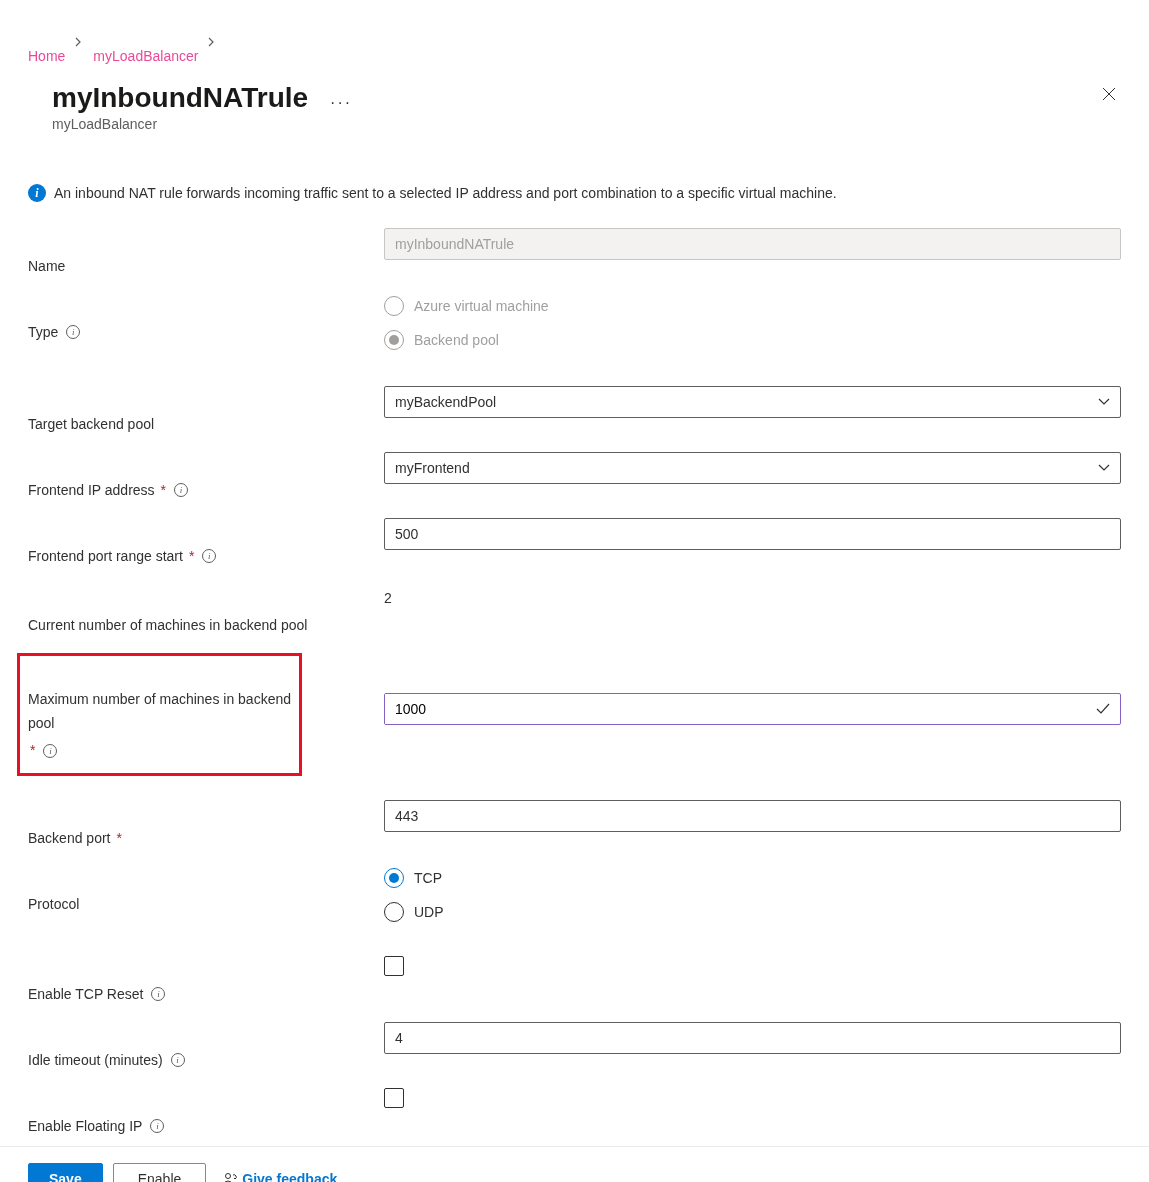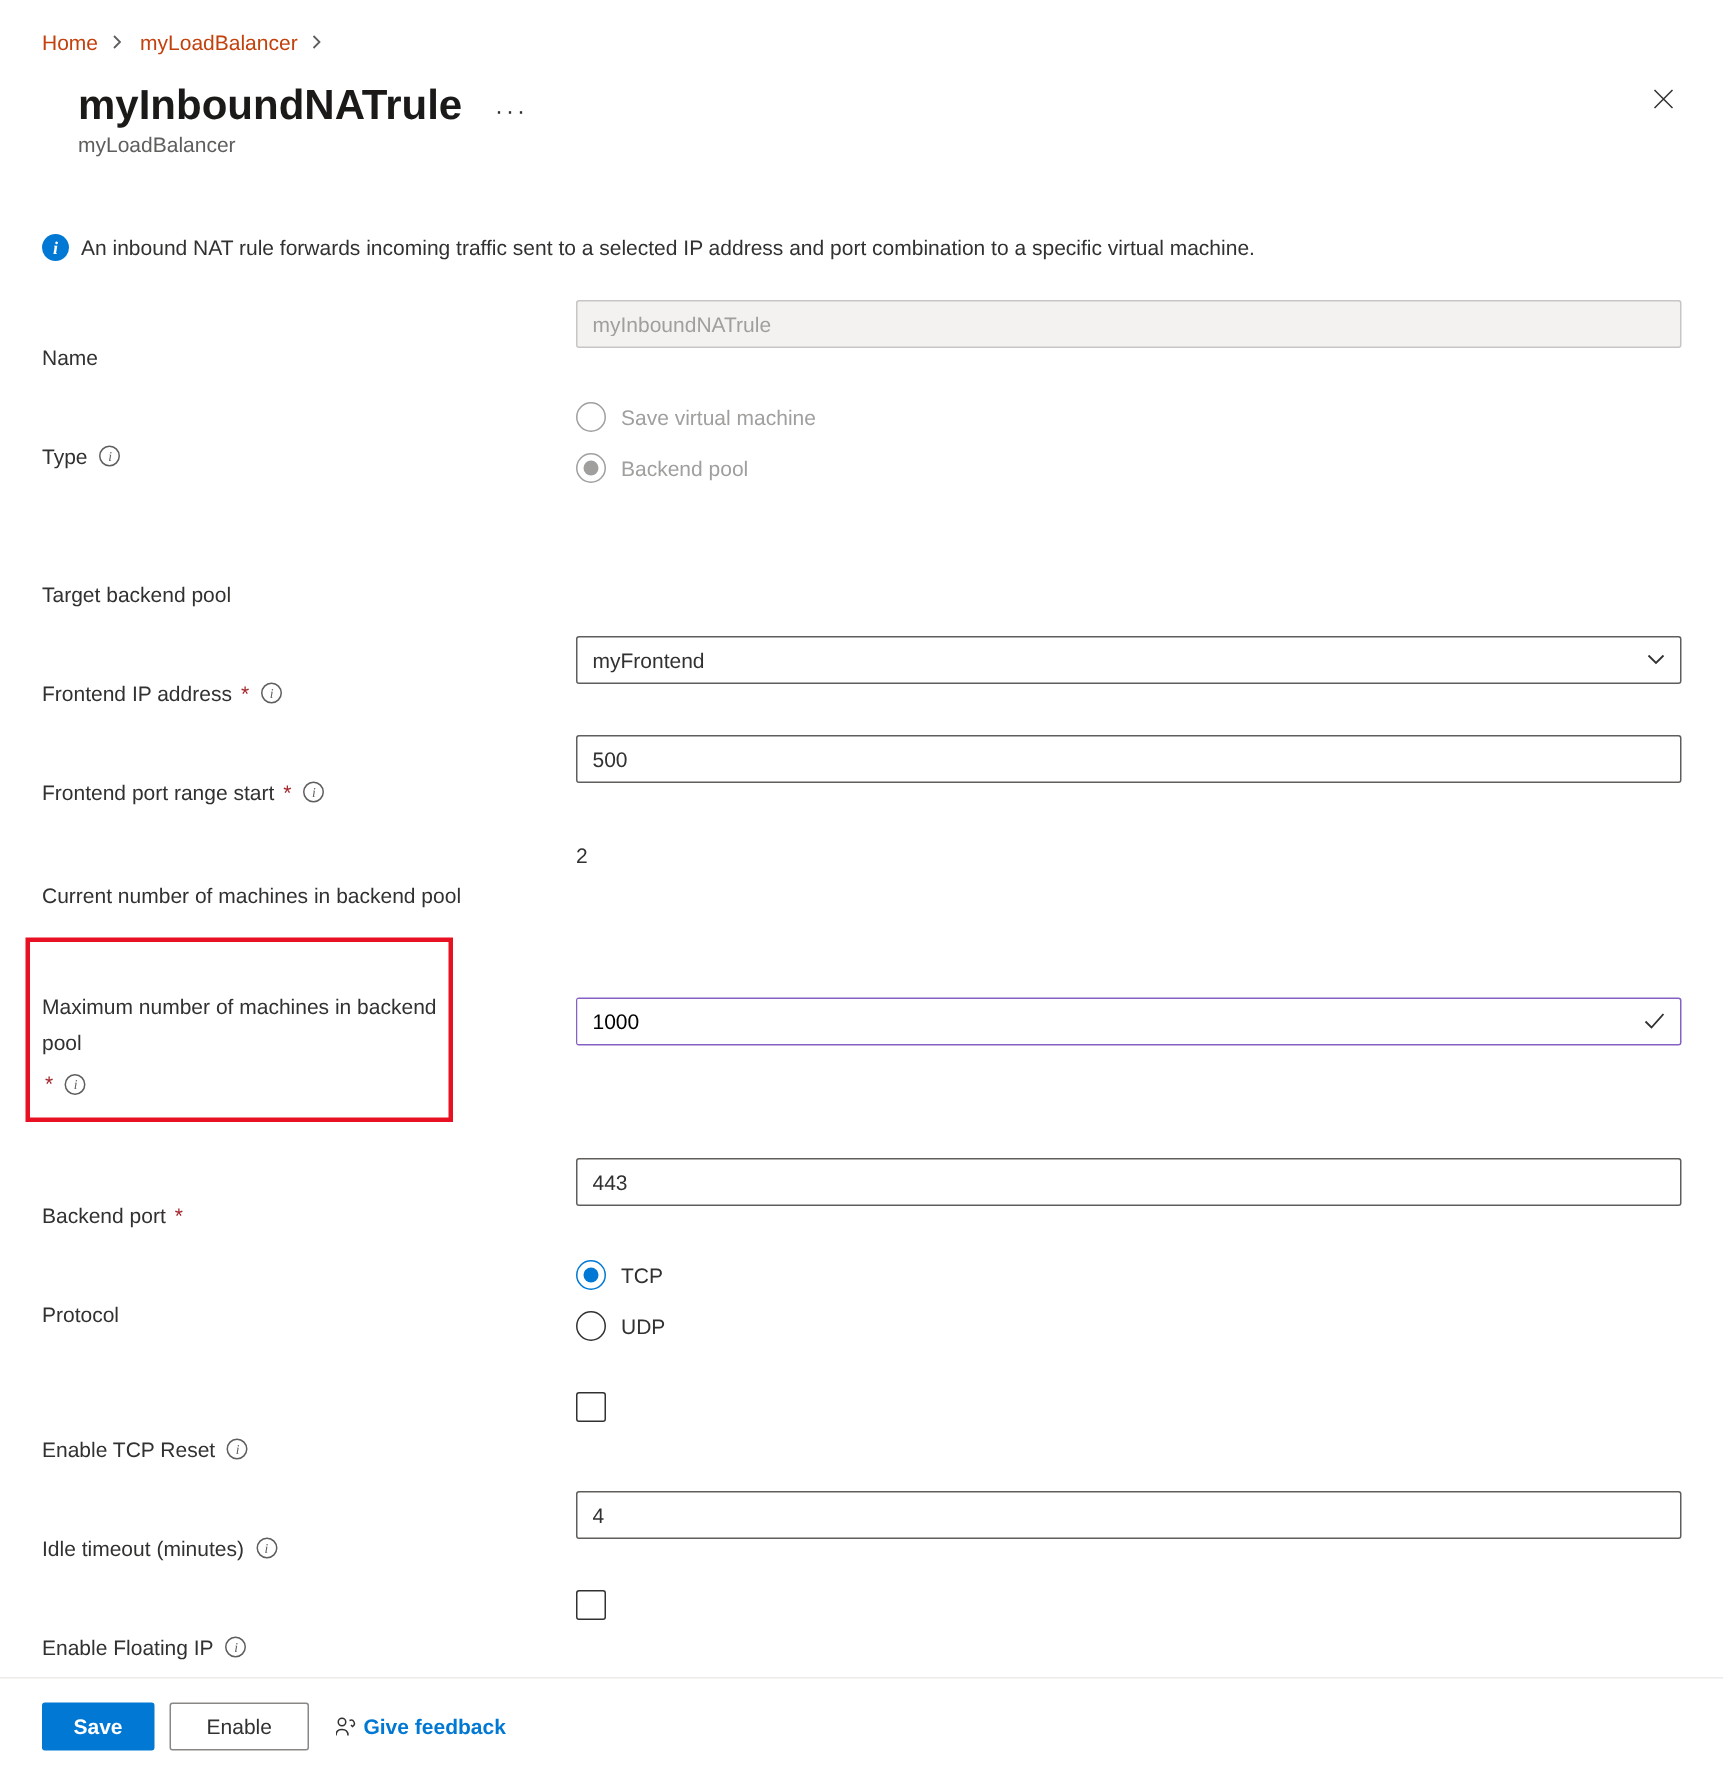--- a/index.html
+++ b/index.html
@@ -18,22 +18,23 @@
       padding: 20px 28px 0 28px;
     }
     .breadcrumb {
       display: flex;
       align-items: center;
       gap: 10px;
       font-size: 14px;
       margin-bottom: 18px;
     }
     .breadcrumb a {
-      color: #c2410c;
+      color: #ec4899;
       text-decoration: none;
+      margin-top: 28px;
     }
     .breadcrumb .sep {
       color: #605e5c;
       font-size: 13px;
     }
     .header-row {
       display: flex;
       justify-content: space-between;
       align-items: flex-start;
       margin-left: 24px;
@@ -349,34 +350,44 @@
 
   <div class="form-row">
     <div class="form-label">
       <span>Type</span>
       <span class="tip-icon">i</span>
     </div>
     <div class="form-control">
       <div class="radio-group">
         <div class="radio-item">
           <div class="radio-circle disabled"></div>
-          <span class="radio-label disabled">Save virtual machine</span>
+          <span class="radio-label disabled">Azure virtual machine</span>
         </div>
         <div class="radio-item">
           <div class="radio-circle checked disabled"></div>
           <span class="radio-label disabled">Backend pool</span>
         </div>
       </div>
     </div>
   </div>
 
   <div style="height:16px"></div>
 
   <div class="form-row">
     <div class="form-label">Target backend pool</div>
+    <div class="form-control">
+      <div class="select-input">
+        <span>myBackendPool</span>
+        <span class="chevron">
+          <svg width="12" height="8" viewBox="0 0 12 8">
+              <path d="M1 1 L6 6 L11 1" stroke="#323130" stroke-width="1.2" fill="none"></path>
+            </svg>
+        </span>
+      </div>
+    </div>
   </div>
 
   <div class="form-row">
     <div class="form-label">
       <span>Frontend IP address</span>
         <span class="required">*</span>
       <span class="tip-icon">i</span>
     </div>
     <div class="form-control">
       <div class="select-input">

